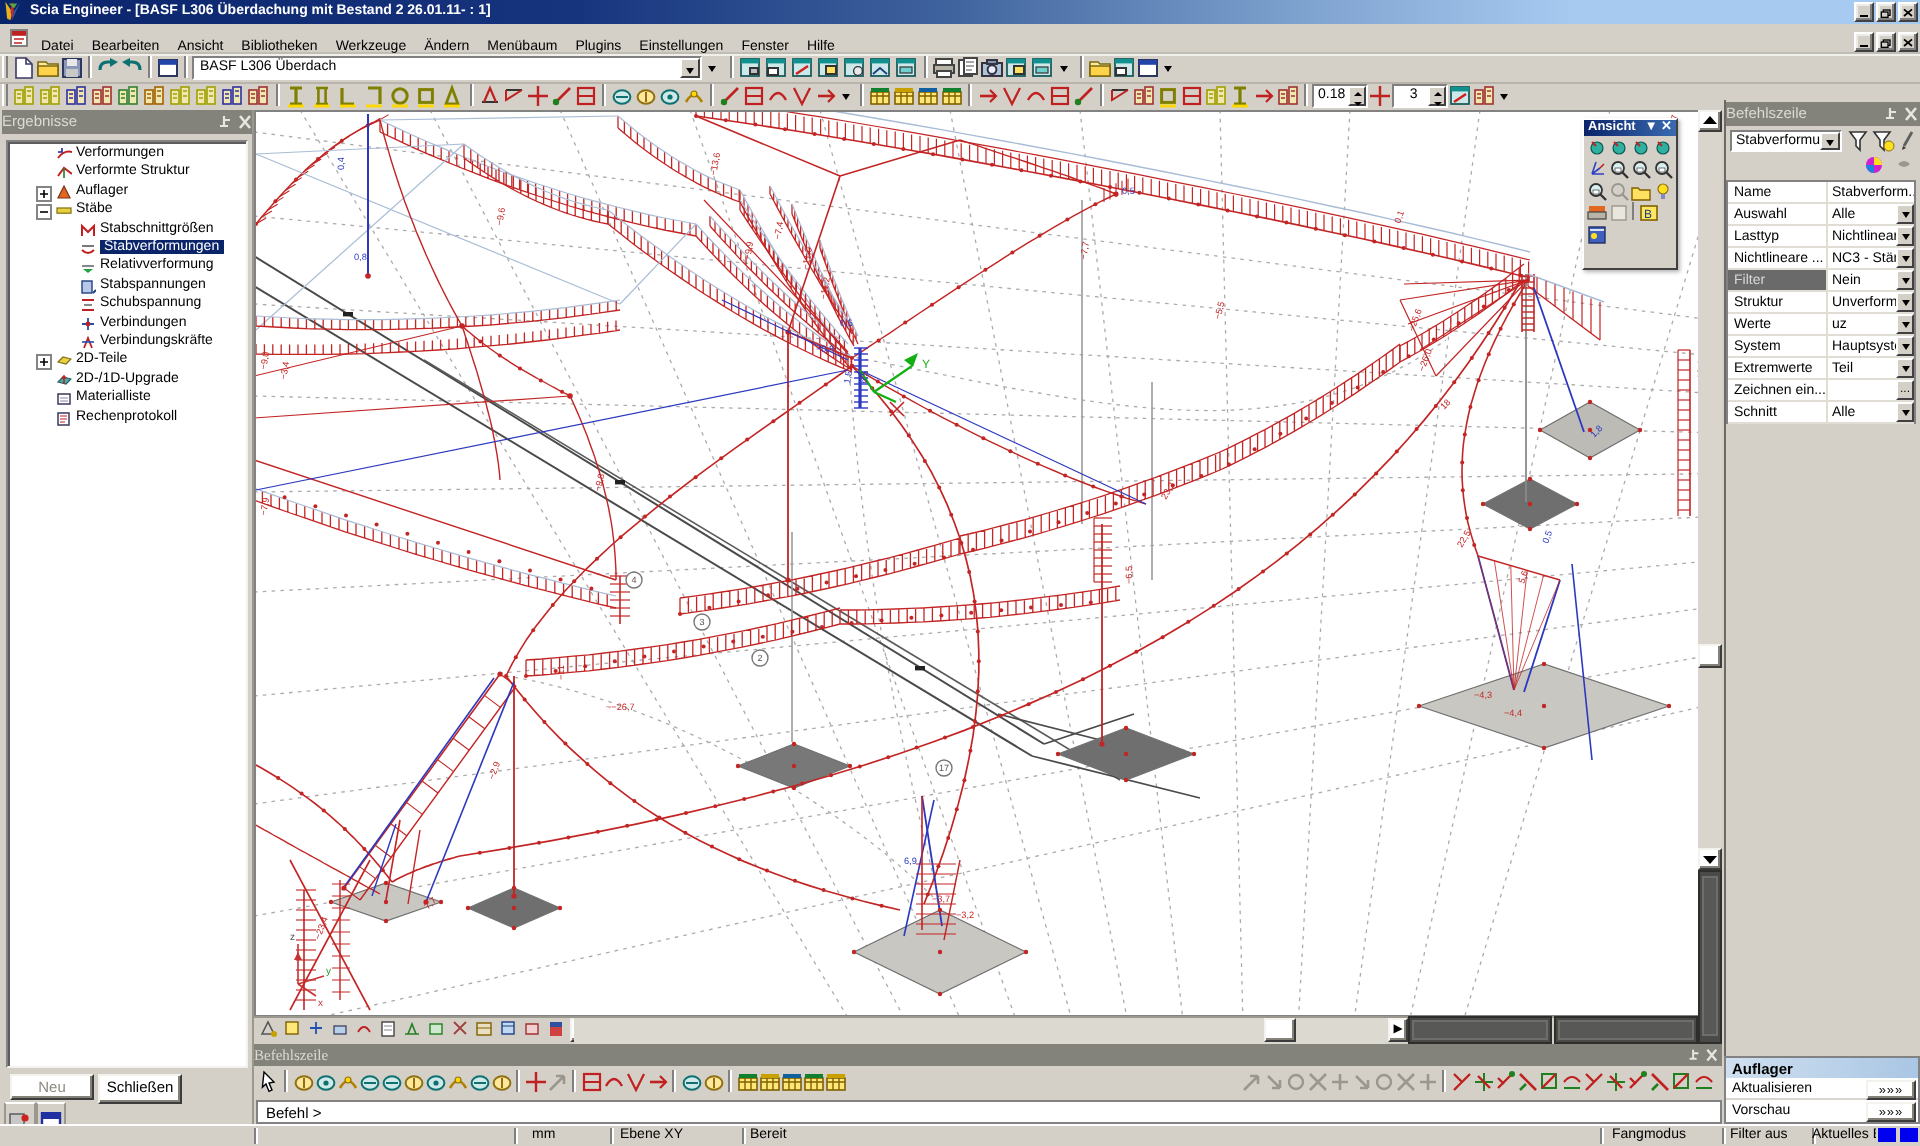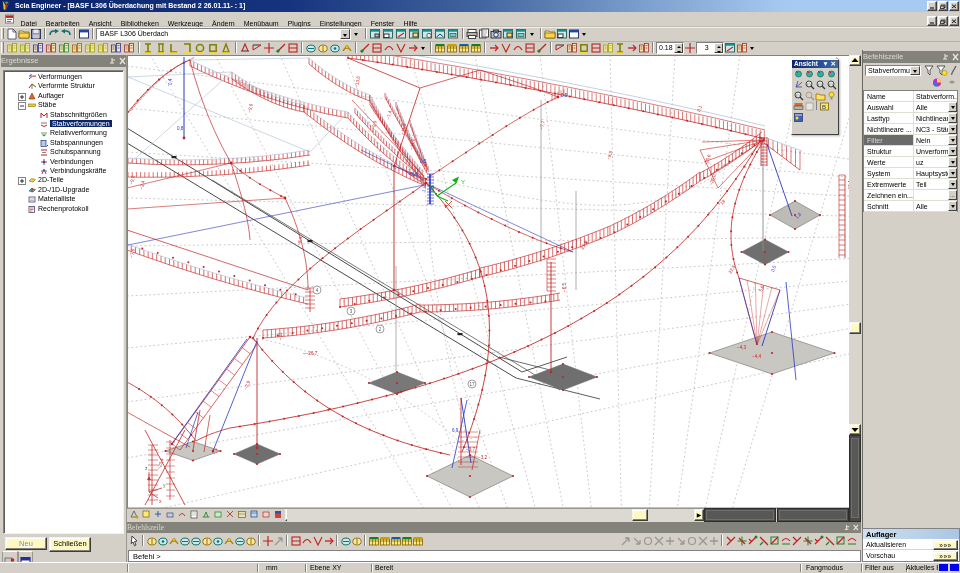--- a/index.html
+++ b/index.html
@@ -15,21 +15,21 @@
 .tbar{background:#d4d0c8;}
 .tsep{display:inline-block;width:2px;height:11px;border-left:1px solid #808080;border-right:1px solid #fff;margin:0 2px;vertical-align:top;}
 .grip{display:inline-block;width:3px;height:11px;border-left:1px solid #fff;border-right:1px solid #808080;margin:0 2px 0 1px;vertical-align:top;}
 .icon{display:inline-block;vertical-align:top;}
 .combo{display:inline-block;height:12px;background:#fff;border:1px solid;border-color:#808080 #fff #fff #808080;
  font-size:7px;color:#000;vertical-align:top;position:relative;}
 .combobtn{position:absolute;right:0;top:0;width:10px;height:100%;background:#d4d0c8;border:1px solid;border-color:#fff #404040 #404040 #fff;}
 .arrdn{width:0;height:0;border-left:2.5px solid transparent;border-right:2.5px solid transparent;border-top:3px solid #000;position:absolute;}
 .panelhdr{background:#84837b;color:#dcdad2;font-size:7.5px;line-height:12px;padding-left:0;}
 .sunkwhite{background:#fff;border:1px solid;border-color:#828282 #f4f2ec #f4f2ec #828282;box-shadow:inset 1px 1px 0 #5c5c5c;}
-.btn{background:#fef9c3;border:1px solid;border-color:#f4f2ec #3c3c3c #3c3c3c #f4f2ec;box-shadow:inset -1px -1px 0 #848278,inset 1px 1px 0 #fff;
+.btn{background:#ffffff;border:1px solid;border-color:#f4f2ec #3c3c3c #3c3c3c #f4f2ec;box-shadow:inset -1px -1px 0 #848278,inset 1px 1px 0 #fff;
  font-size:7.5px;text-align:center;color:#000;}
 .treerow{position:absolute;left:0;height:9.4px;font-size:7px;color:#000;white-space:nowrap;}
 .pgrow{position:absolute;font-size:7px;color:#000;white-space:nowrap;overflow:hidden;}
 .statusbar{left:0;top:562px;width:960px;height:11px;background:#d4d0c8;border-top:1px solid #fff;font-size:7px;color:#000;}
 .ssep{position:absolute;top:2px;height:8px;width:2px;border-left:1px solid #808080;border-right:1px solid #fff;}
 .stxt{position:absolute;top:2px;font-size:7px;color:#000;}
 </style></head><body>
 <div class="abs titlebar"></div>
 <svg class="abs" style="left:1px;top:0px" width="11" height="11" viewBox="0 0 13 13">
     <path d="M2 1 L6 7 L5 12 L3 11z" fill="#e8b020"></path>

